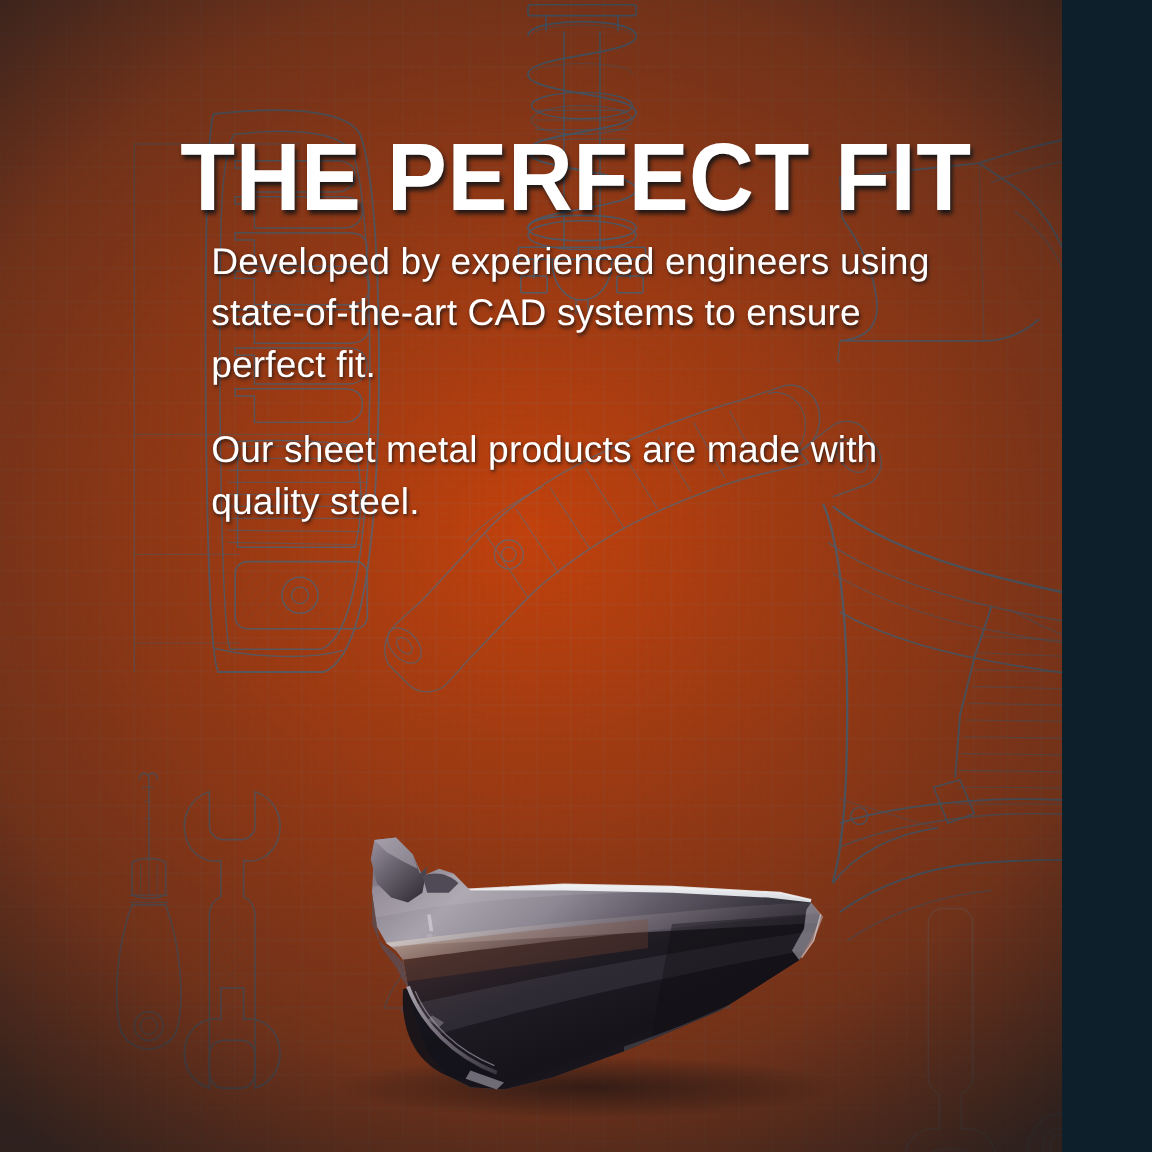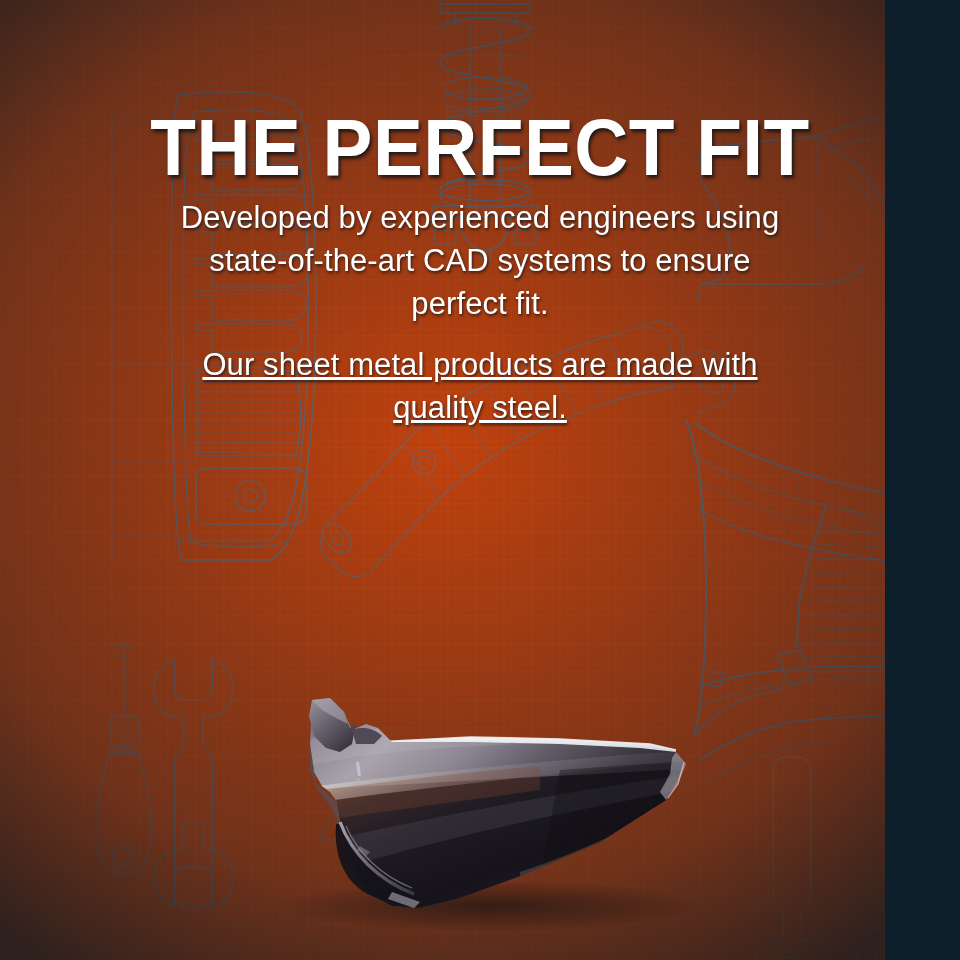--- a/index.html
+++ b/index.html
@@ -65,34 +65,33 @@
     letter-spacing: 0.5px;
     transform: scaleX(0.935);
     transform-origin: 50% 50%;
     text-shadow: 2px 3px 4px rgba(5,16,23,0.80);
     white-space: nowrap;
   }
 
   #copy {
     position: absolute;
     top: 196px;
-    left: 160px;
+    left: 176px;
     width: 640px;
-    text-align: center;
   }
   .para {
     color: #ffffff;
     font-size: 31px;
     line-height: 43px;
     font-weight: 400;
     letter-spacing: 0.1px;
     text-shadow: 1px 2px 3px rgba(5,16,23,0.72);
     margin: 0;
   }
-  .para + .para { margin-top: 18px; text-decoration: underline; }
+  .para + .para { margin-top: 28px; }
 
   #product-layer { z-index: 30; }
 </style>
 </head>
 <body>
 
 <div id="poster">
 
   <div class="layer" id="grid-layer-fine"></div>
   <div class="layer" id="grid-layer"></div>

